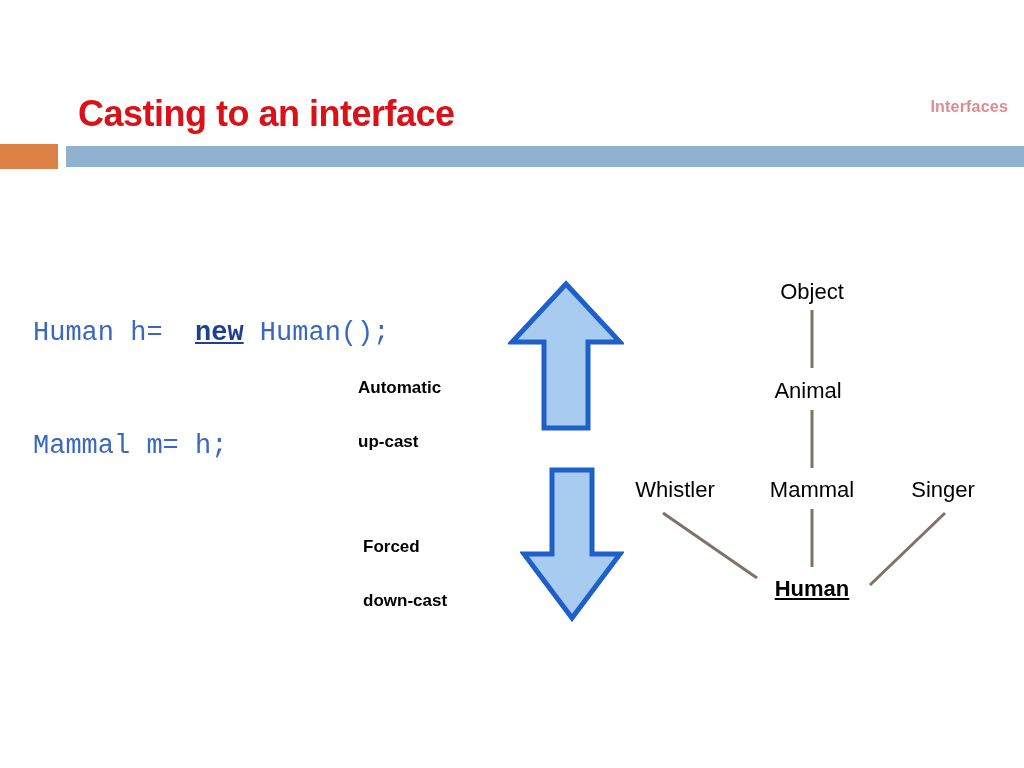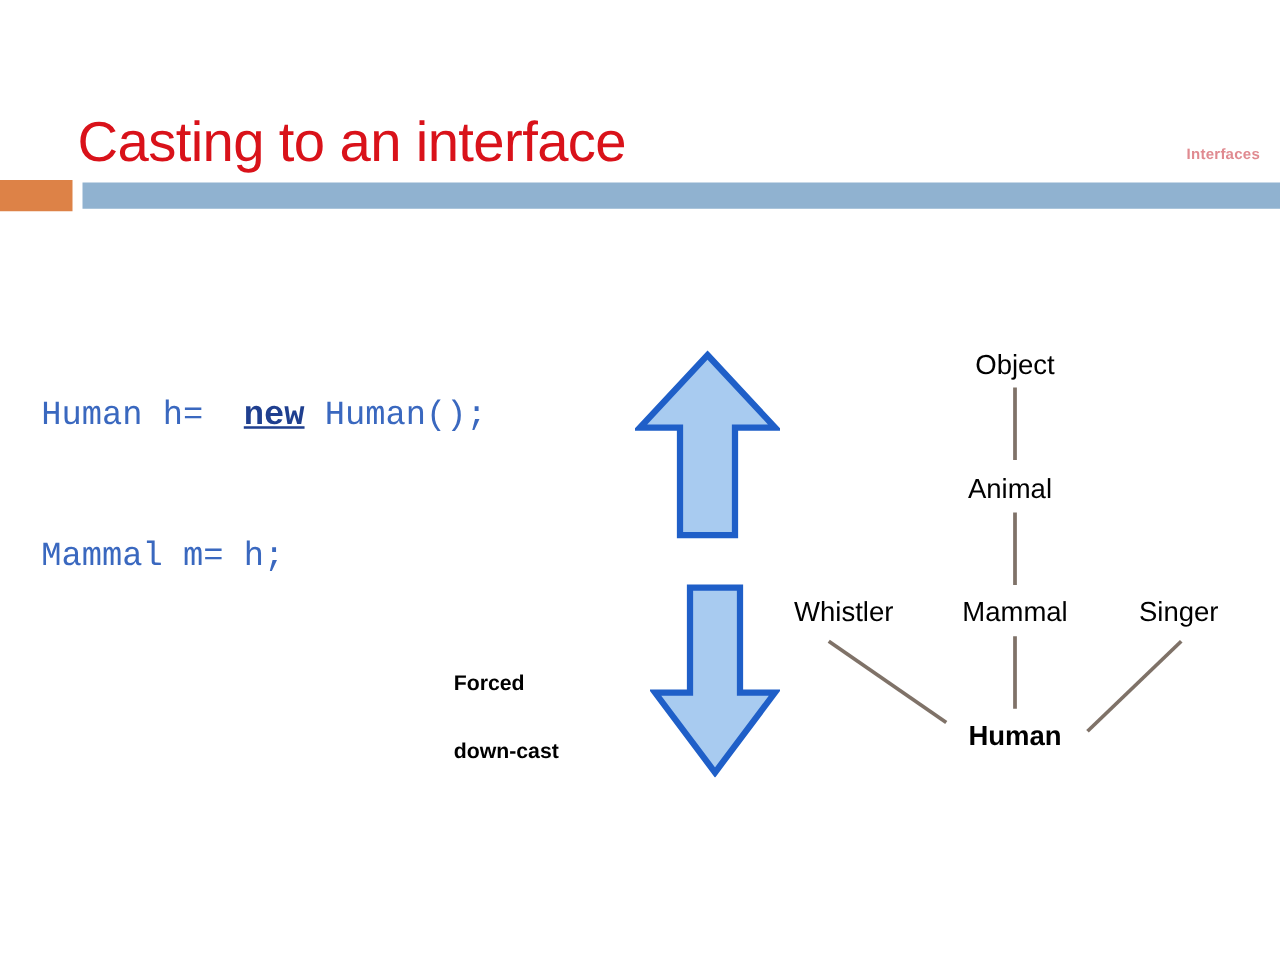--- a/index.html
+++ b/index.html
@@ -15,37 +15,37 @@
     position: relative;
     width: 1024px;
     height: 768px;
     background: #ffffff;
     font-family: "Liberation Sans", sans-serif;
   }
 
   
   #slide-title {
     position: absolute;
-    left: 62px;
+    left: 78px;
     top: 86px;
     font-family: "Liberation Sans", sans-serif;
-    font-size: 45px;
+    font-size: 36px;
     line-height: 56px;
-    font-weight: 400;
+    font-weight: 700;
     color: #d9121a;
     letter-spacing: -0.5px;
     white-space: nowrap;
   }
 
   #section-label {
     position: absolute;
     right: 16px;
-    top: 116px;
-    font-family: "Liberation Sans", sans-serif;
-    font-size: 12px;
+    top: 98px;
+    font-family: "Liberation Sans", sans-serif;
+    font-size: 16px;
     font-weight: bold;
     color: #e08a90;
     letter-spacing: 0.2px;
     white-space: nowrap;
   }
 
   #divider-orange {
     position: absolute;
     left: 0px;
     top: 144px;
@@ -107,21 +107,21 @@
     height: 350px;
   }
   .node {
     position: absolute;
     font-family: "Liberation Sans", sans-serif;
     font-size: 22px;
     color: #000000;
     white-space: nowrap;
     transform: translateX(-50%);
   }
-  .node.bold { font-weight: bold; }
+  .node.bold { font-weight: bold; text-decoration: underline; }
 
   #node-object   { left: 212px; top: 14px; }
   #node-animal   { left: 208px; top: 113px; text-align: center; }
   #node-whistler { left: 75px;  top: 212px; }
   #node-mammal   { left: 212px; top: 212px; text-align: right; }
   #node-singer   { left: 343px; top: 212px; }
   #node-human    { left: 212px; top: 311px; }
 
   #hierarchy-lines {
     position: absolute;
@@ -141,20 +141,24 @@
 
   <div id="divider-blue" style="background: rgb(144, 178, 208);"></div>
 
   <div id="code-block" style="color: rgb(58, 104, 191);">
     <div class="line"><span>Human h=  </span><span class="kw" style="color: rgb(31, 63, 143); text-decoration: underline;">new</span><span> Human();</span></div>
     <div class="line"><span>Mammal m= h;</span></div>
     <div class="line"></div>
     
   </div>
 
+  <div class="arrow-label" id="label-upcast">
+    <div>Automatic</div>
+    <div>up-cast</div>
+  </div>
 
   <div class="arrow-label" id="label-downcast">
     <div>Forced</div>
     <div>down-cast</div>
   </div>
 
   <svg id="arrow-up" width="116" height="152" viewBox="0 0 116 152">
     <polygon id="up-arrow-shape" points="58,4 112,62 80,62 80,148 36,148 36,62 4,62" fill="#a8cbf0" stroke="#1f5fc8" stroke-width="5" stroke-linejoin="miter"></polygon>
   </svg>
 

